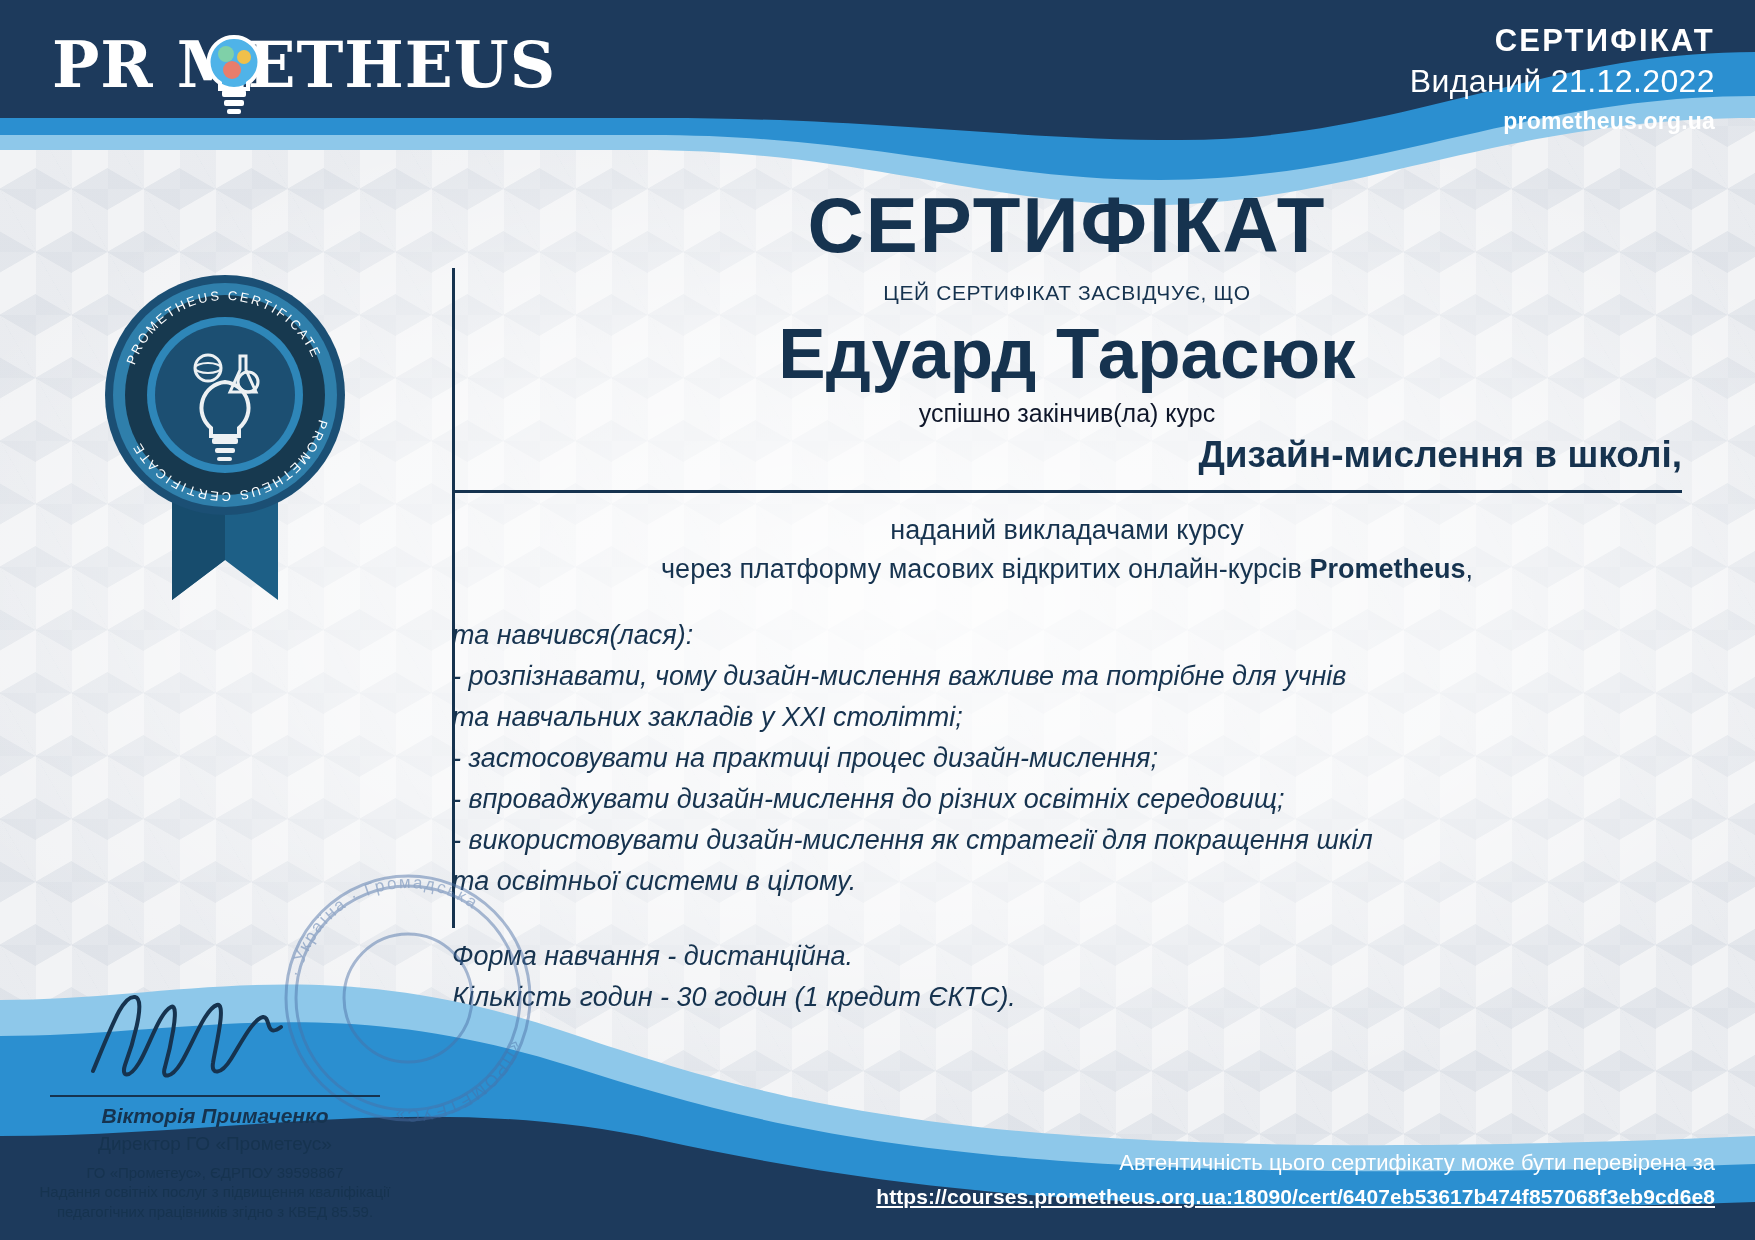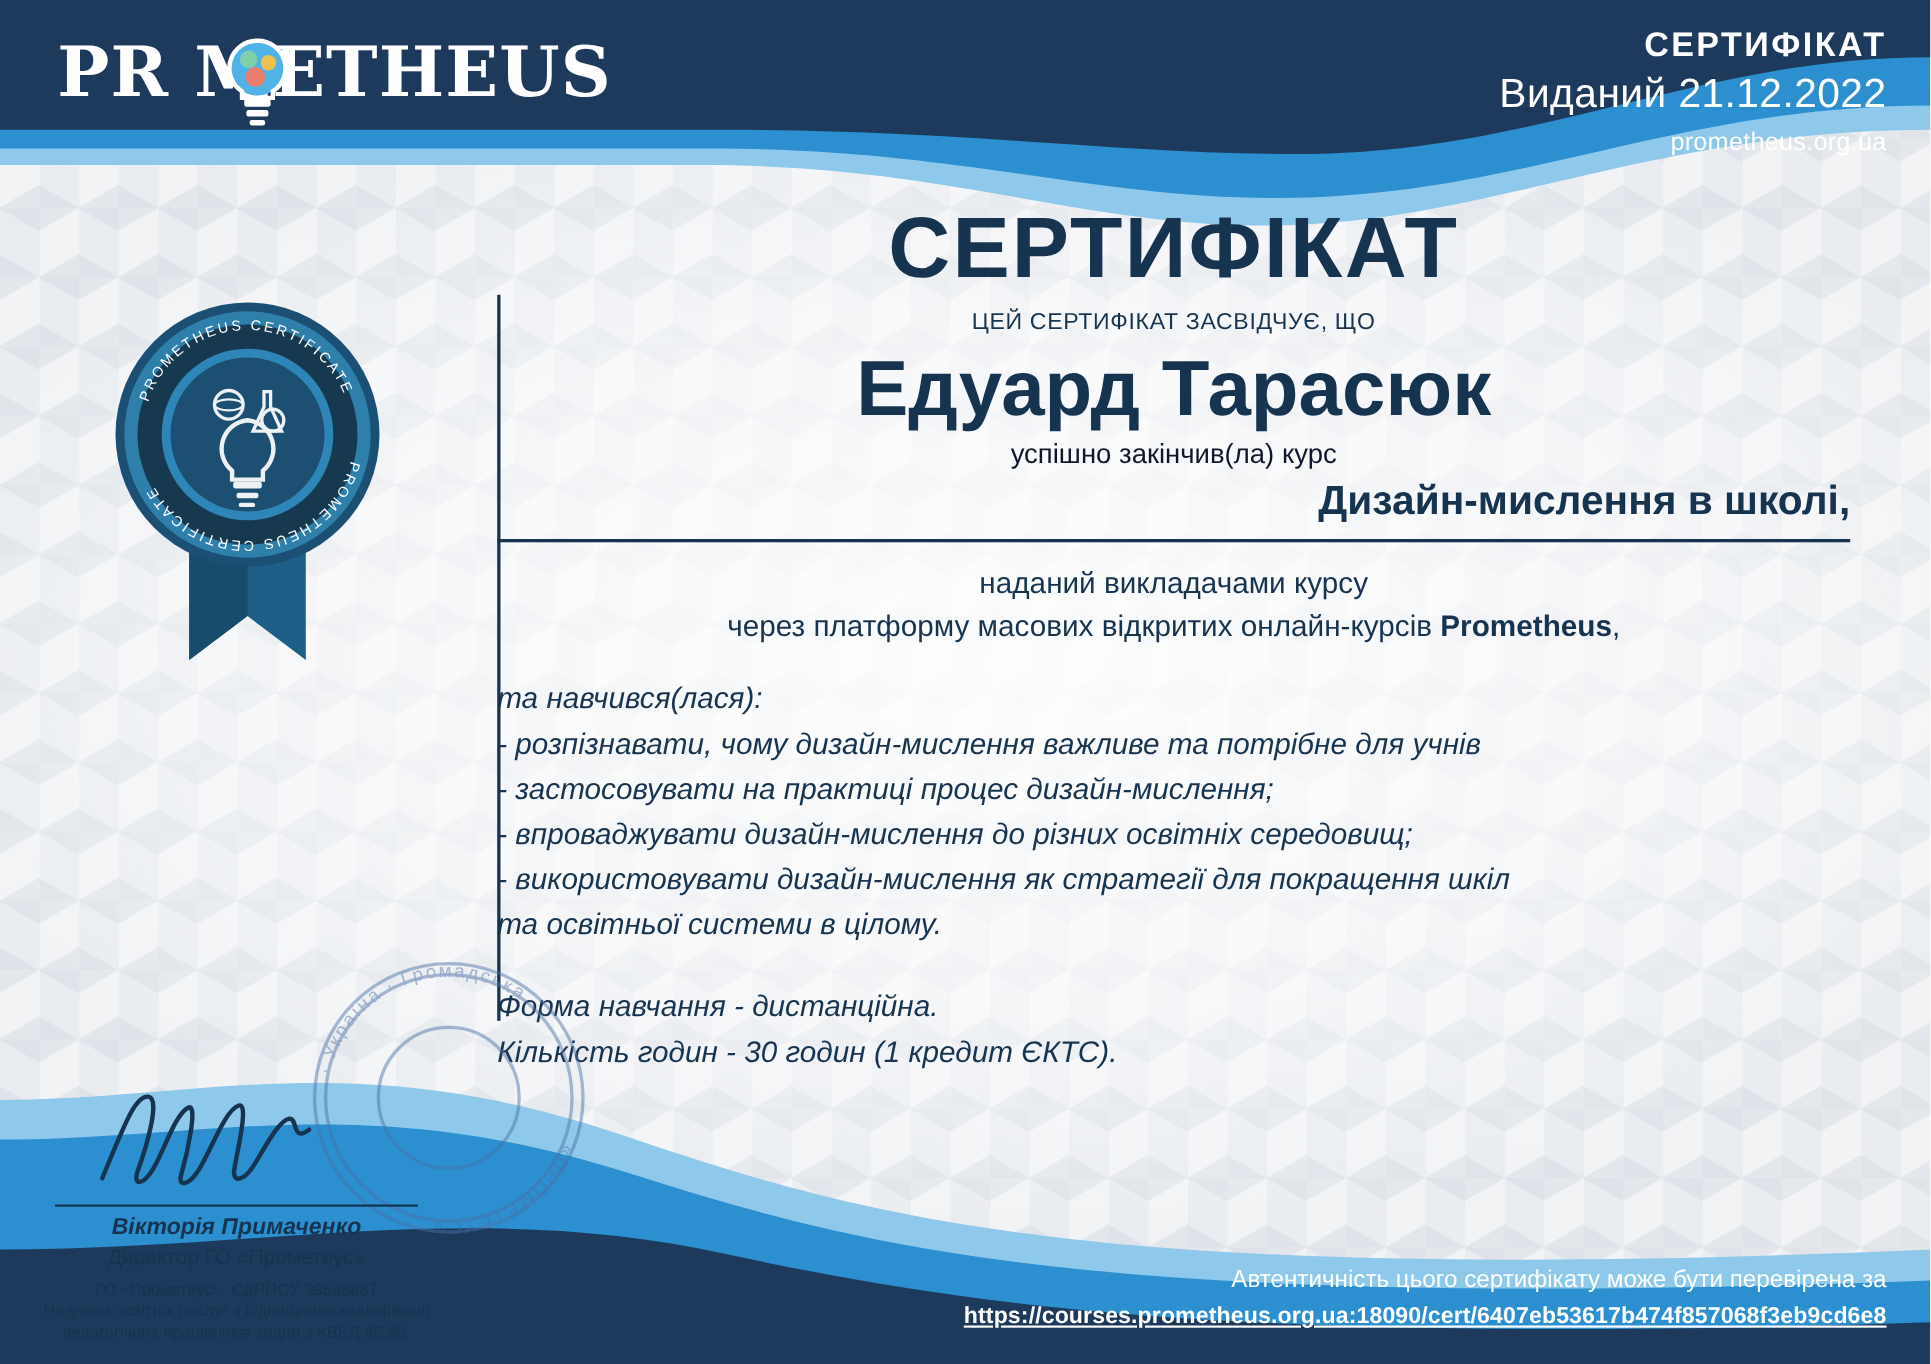--- a/index.html
+++ b/index.html
@@ -85,27 +85,27 @@
     text-align: right;
     color: #ffffff;
   }
   .hr-line1 {
     font-size: 31px;
     letter-spacing: 2.2px;
     font-weight: 600;
     line-height: 1.25;
   }
   .hr-line2 {
-    font-size: 37px;
+    font-size: 32px;
     letter-spacing: 0.4px;
     line-height: 1.3;
   }
   .hr-line3 {
     font-size: 23px;
-    font-weight: normal;
+    font-weight: bold;
     margin-top: 6px;
     letter-spacing: 0.2px;
     text-align: right;
   }
 
   
   .footer {
     position: absolute;
     left: 0; bottom: 0;
     width: 1755px;
@@ -336,20 +336,21 @@
     <div class="course">Дизайн-мислення в школі,</div>
 
     <div class="given-by">
       <div>наданий викладачами курсу</div>
       <div><span>через платформу масових відкритих онлайн-курсів </span><b>Prometheus</b><span>,</span></div>
     </div>
 
     <div class="learned">
       <div>та навчився(лася):</div>
       <div>- розпізнавати, чому дизайн-мислення важливе та потрібне для учнів</div>
+      <div>та навчальних закладів у XXI столітті;</div>
       <div>- застосовувати на практиці процес дизайн-мислення;</div>
       <div>- впроваджувати дизайн-мислення до різних освітніх середовищ;</div>
       <div>- використовувати дизайн-мислення як стратегії для покращення шкіл</div>
       <div>та освітньої системи в цілому.</div>
       <div class="blank"></div>
       <div>Форма навчання - дистанційна.</div>
       <div>Кількість годин - 30 годин (1 кредит ЄКТС).</div>
     </div>
   </div>
 

